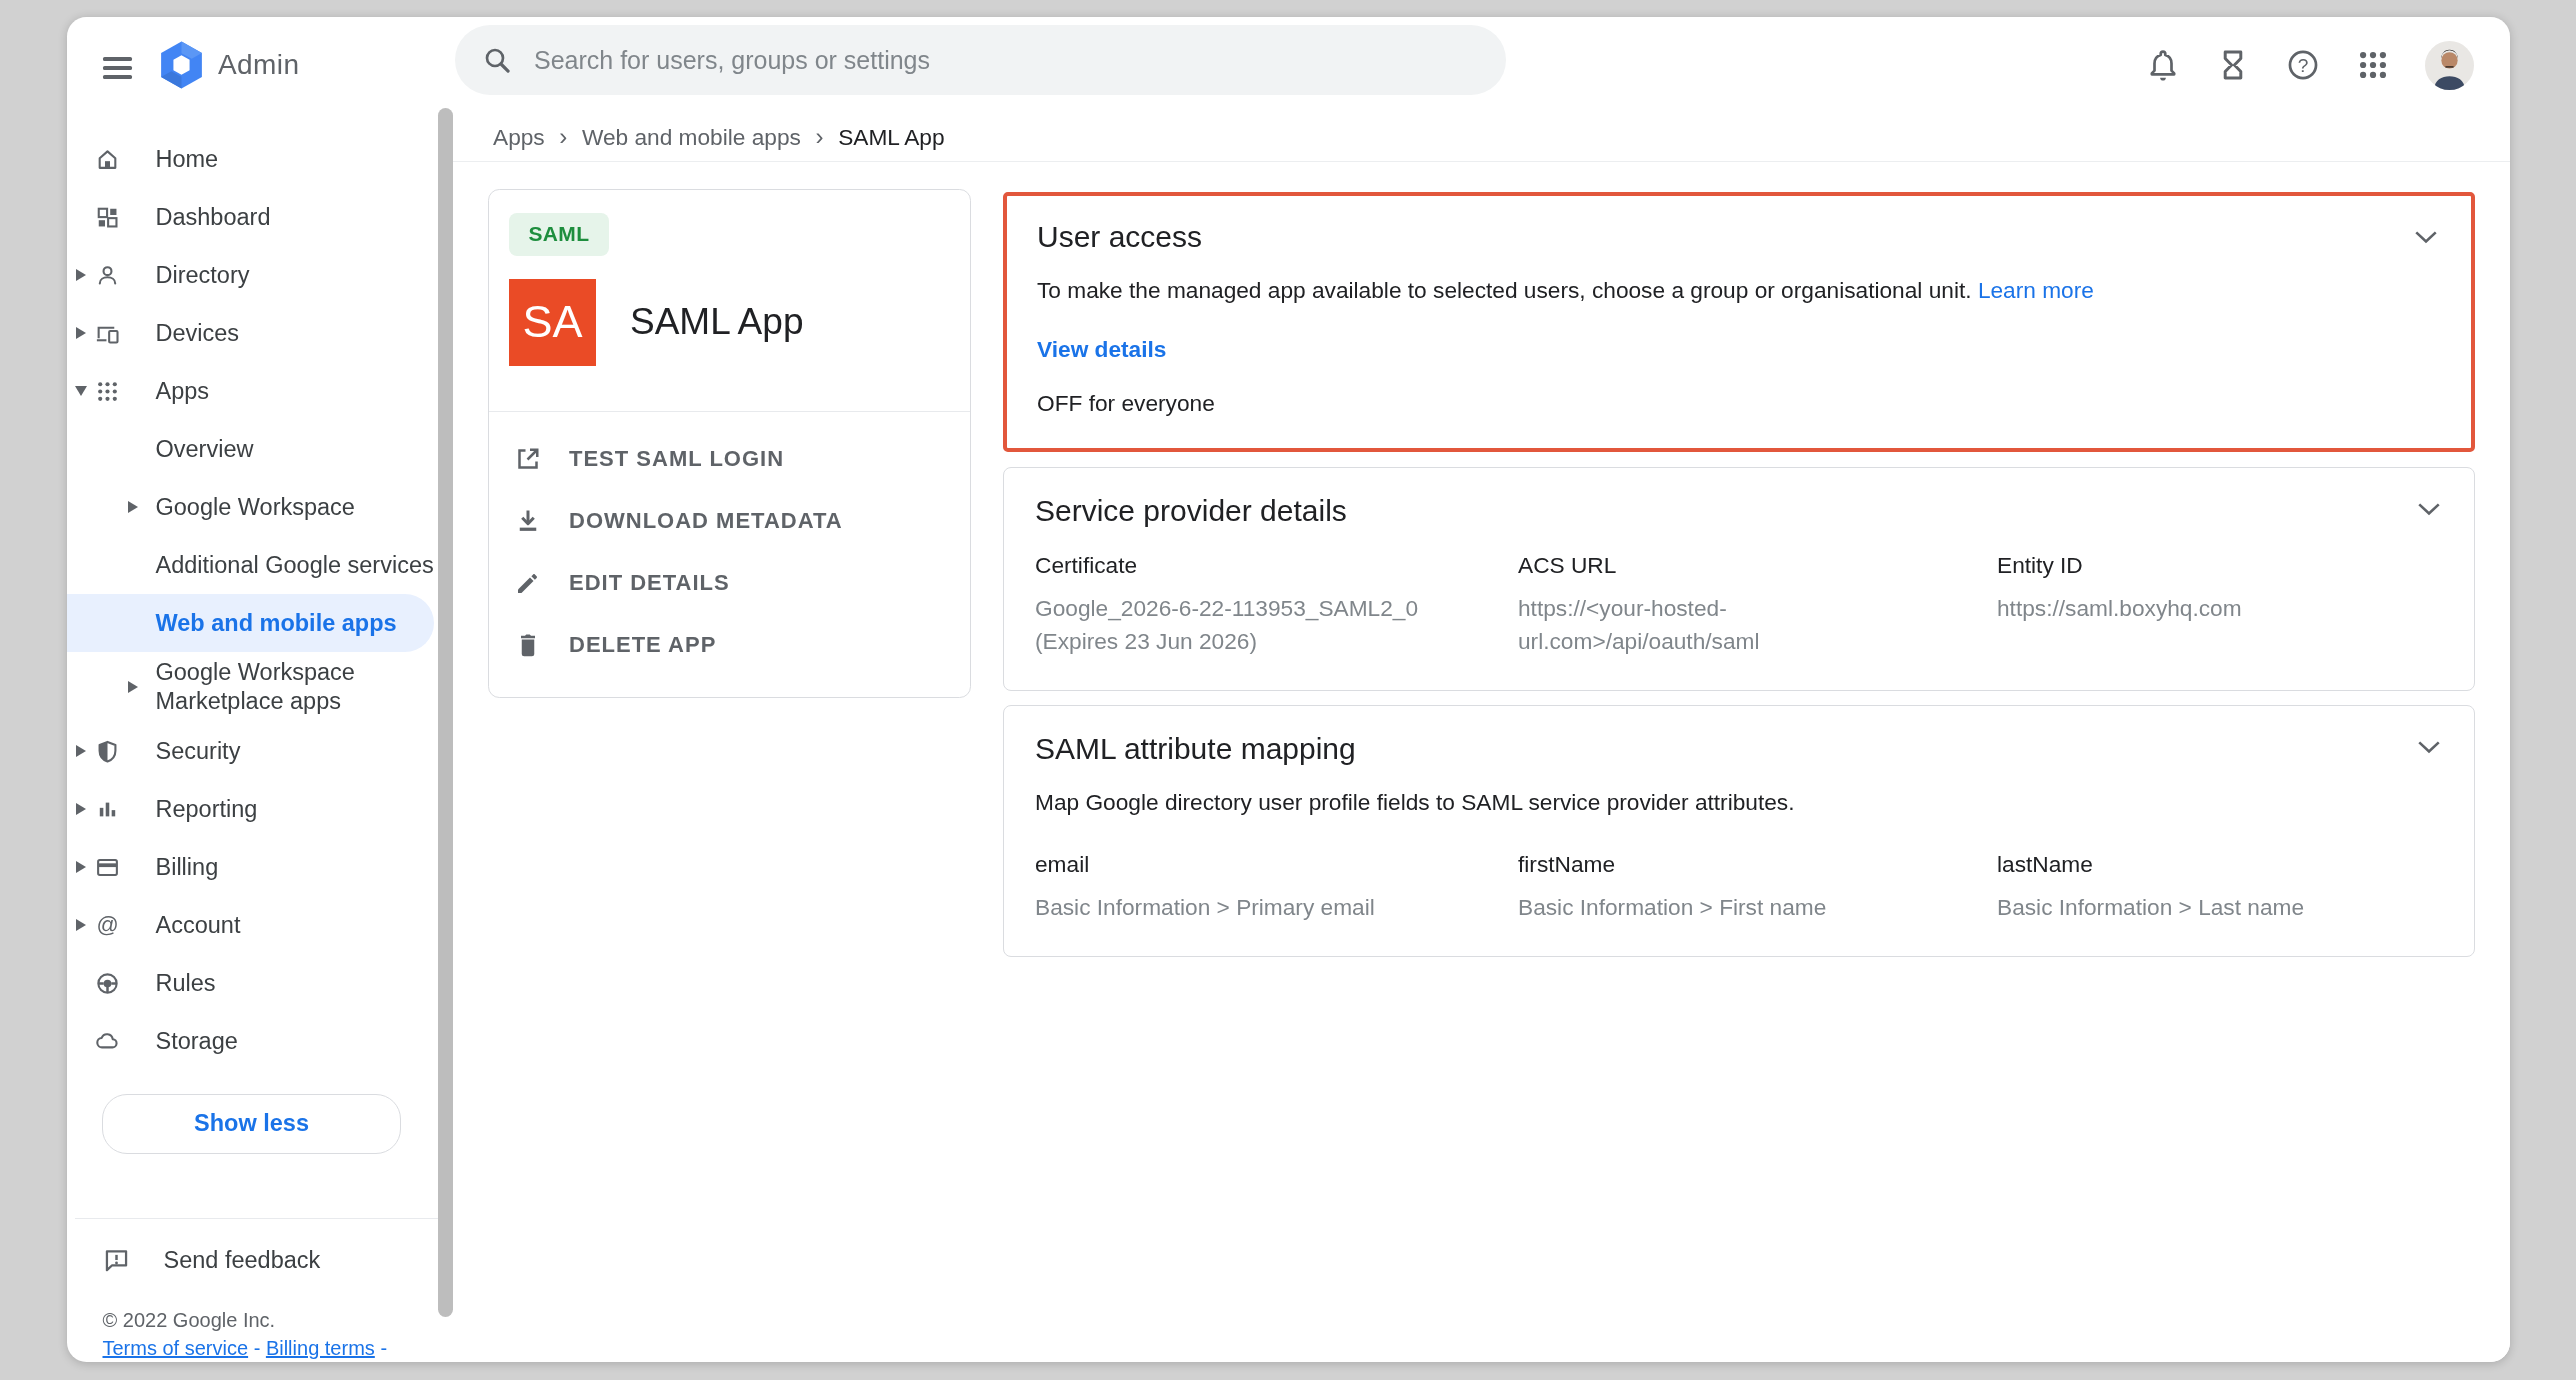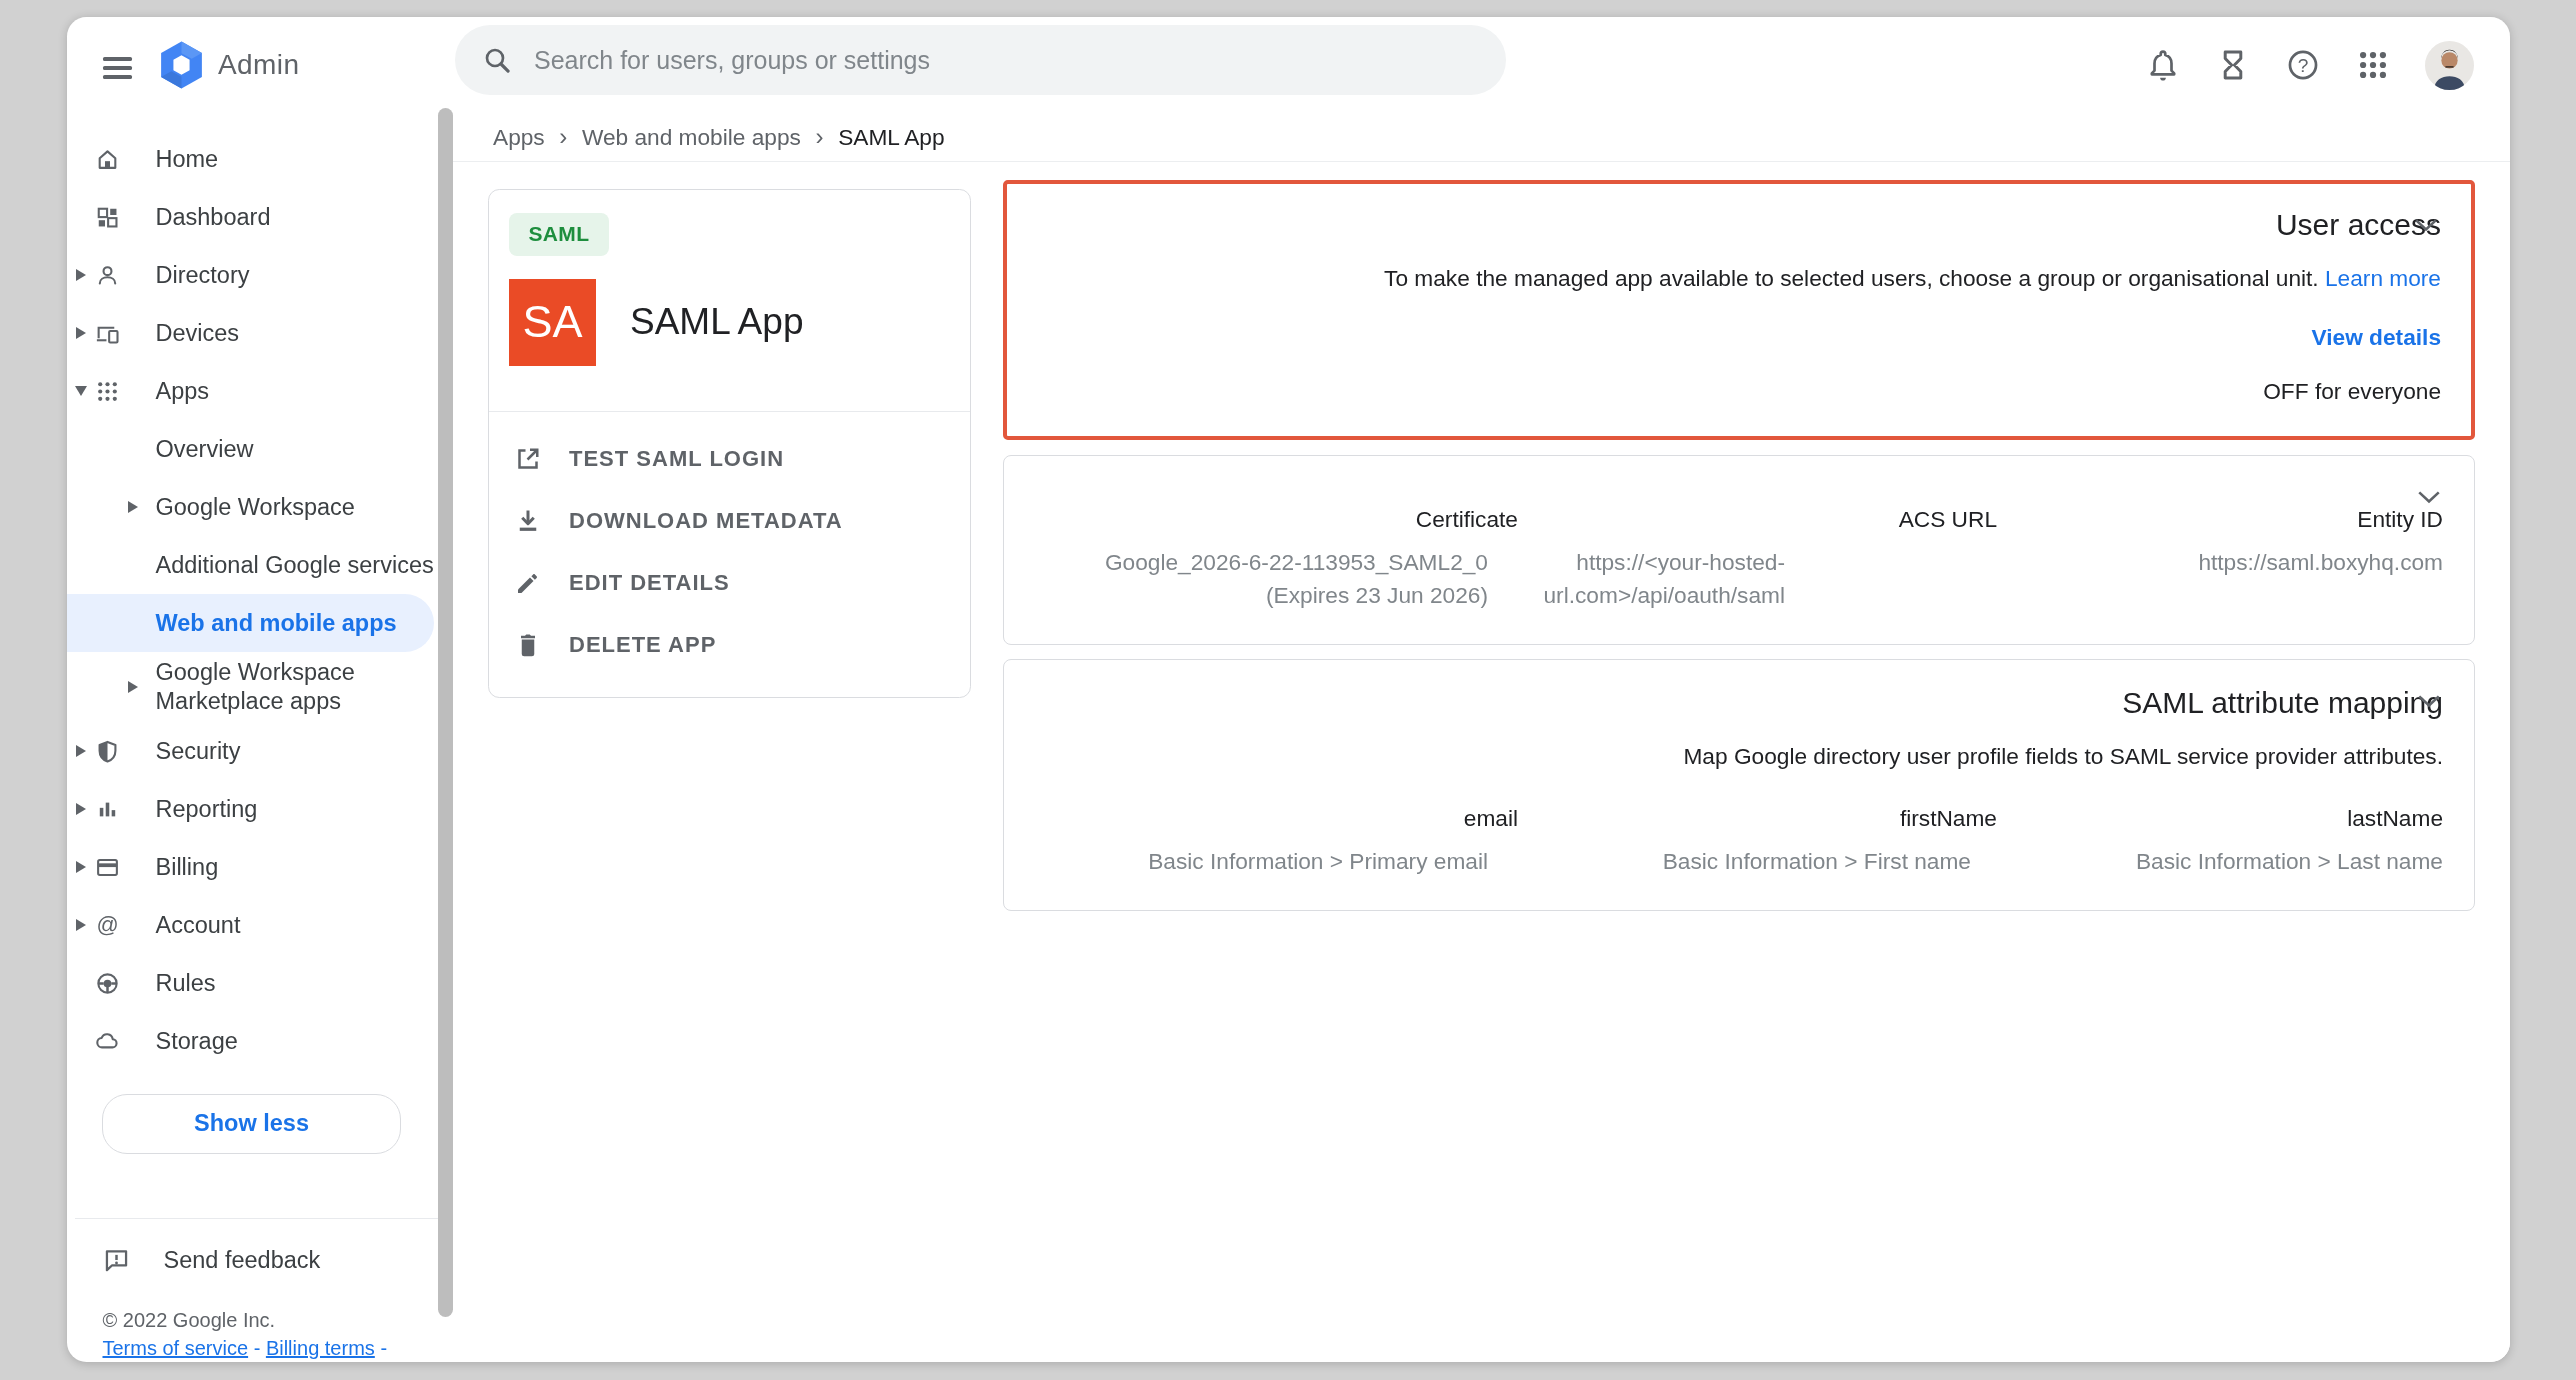--- a/index.html
+++ b/index.html
@@ -78,21 +78,21 @@
   .app-head{ display:flex; align-items:center; margin:22.7px 0 0 20px; }
   .app-tile{ width:87px; height:87px; background:#ea4b26; color:#fff; display:flex;
     align-items:center; justify-content:center; font-size:45px; }
   .app-title{ font-size:37px; color:#202124; margin-left:34px; }
   .card-div{ height:1.6px; background:#e8eaed; margin-top:45px; }
   .actions{ padding:16px 0 21px 0; }
   .action{ height:62px; display:flex; align-items:center; padding-left:24px; cursor:pointer;
     color:#5f6368; font-size:22px; font-weight:bold; letter-spacing:1px; }
   .action svg{ width:30px; height:30px; margin-right:26px; }
 
-  .panels{ flex:1; max-width:1472px; margin:18px 32px 0 32px;text-align:right; }
+  .panels{ flex:1; max-width:1472px; margin:30px 32px 0 32px; }
   .panel{ background:#fff; border:1.6px solid #dadce0; border-radius:8px; padding:26px 31px 32px 31px;
     position:relative; margin-bottom:14.6px; }
   .panel.highlight{ border:4px solid #e2573c; border-radius:4.9px; padding:24px 30px 31px 30px; }
   .panel h2{ font-size:30px; font-weight:normal; color:#202124; }
   .chev{ position:absolute; right:32px; top:34px; cursor:pointer; }
   .chev svg{ width:26px; height:13.8px; }
   .pdesc{ margin-top:21px; font-size:22.7px; color:#202124; line-height:1.4; }
   .link{ color:#1a73e8; cursor:pointer; }
   .viewdetails{ margin-top:29px; font-size:22.7px; font-weight:bold; }
   .pstatus{ margin-top:27.5px; font-size:22.7px; color:#202124; }
@@ -447,20 +447,21 @@
               <span>To make the managed app available to selected users, choose a group or organisational unit.</span>
               <span class="link">Learn more</span>
             </div>
             <div class="viewdetails">
               <span class="link">View details</span>
             </div>
             <div class="pstatus">OFF for everyone</div>
           </section>
 
           <section class="panel">
+            <h2>Service provider details</h2>
             <div class="chev">
               <svg viewBox="0 0 20 10">
                   <path d="M2.5 1.5 L10 8.5 L17.5 1.5" fill="none" stroke="#5f6368" stroke-width="2"></path>
                 </svg>
             </div>
             <div class="fields">
               <div class="field">
                 <div class="flabel">Certificate</div>
                 <div class="fval">
                   <div>Google_2026-6-22-113953_SAML2_0</div>

